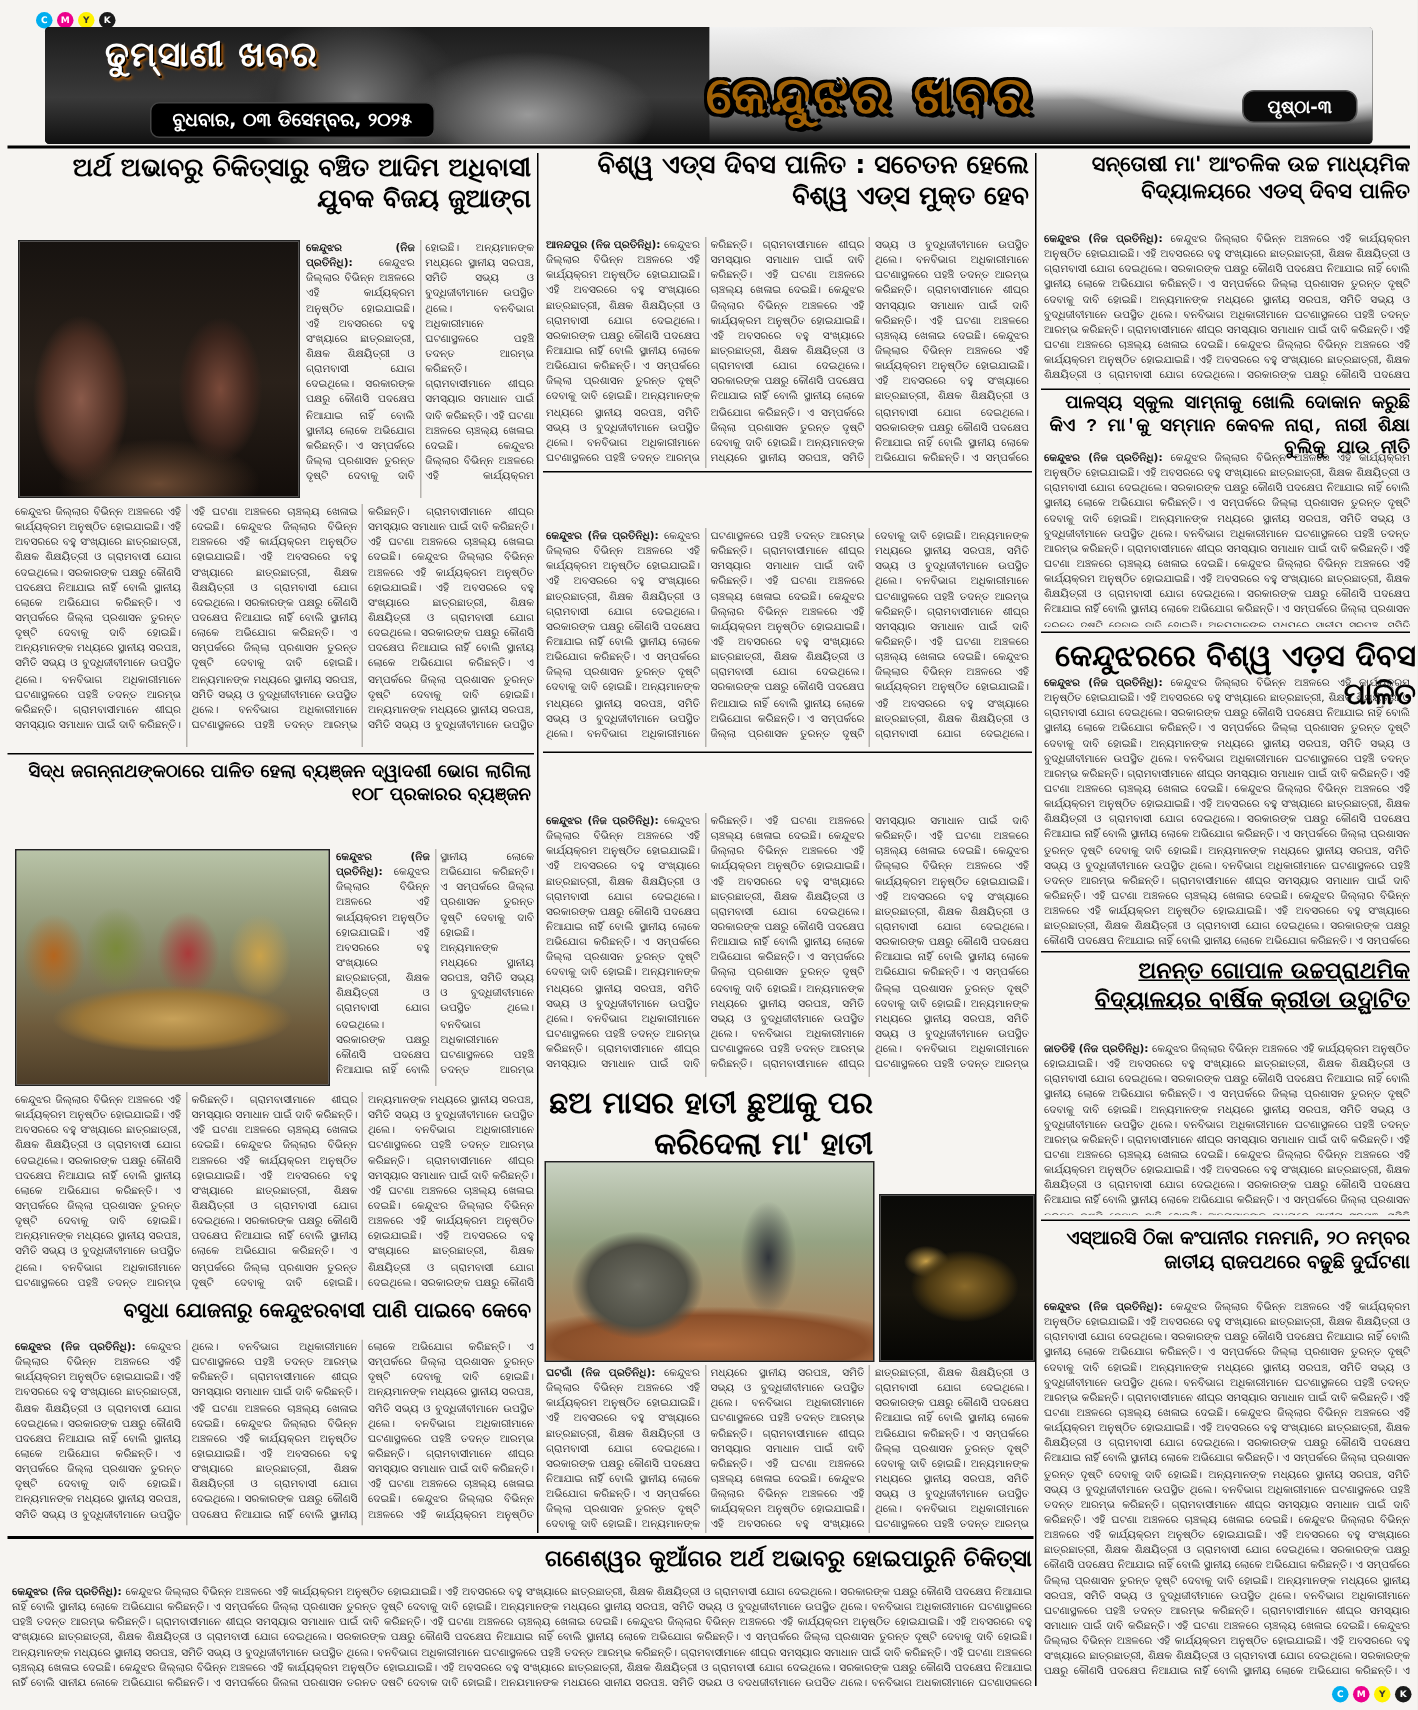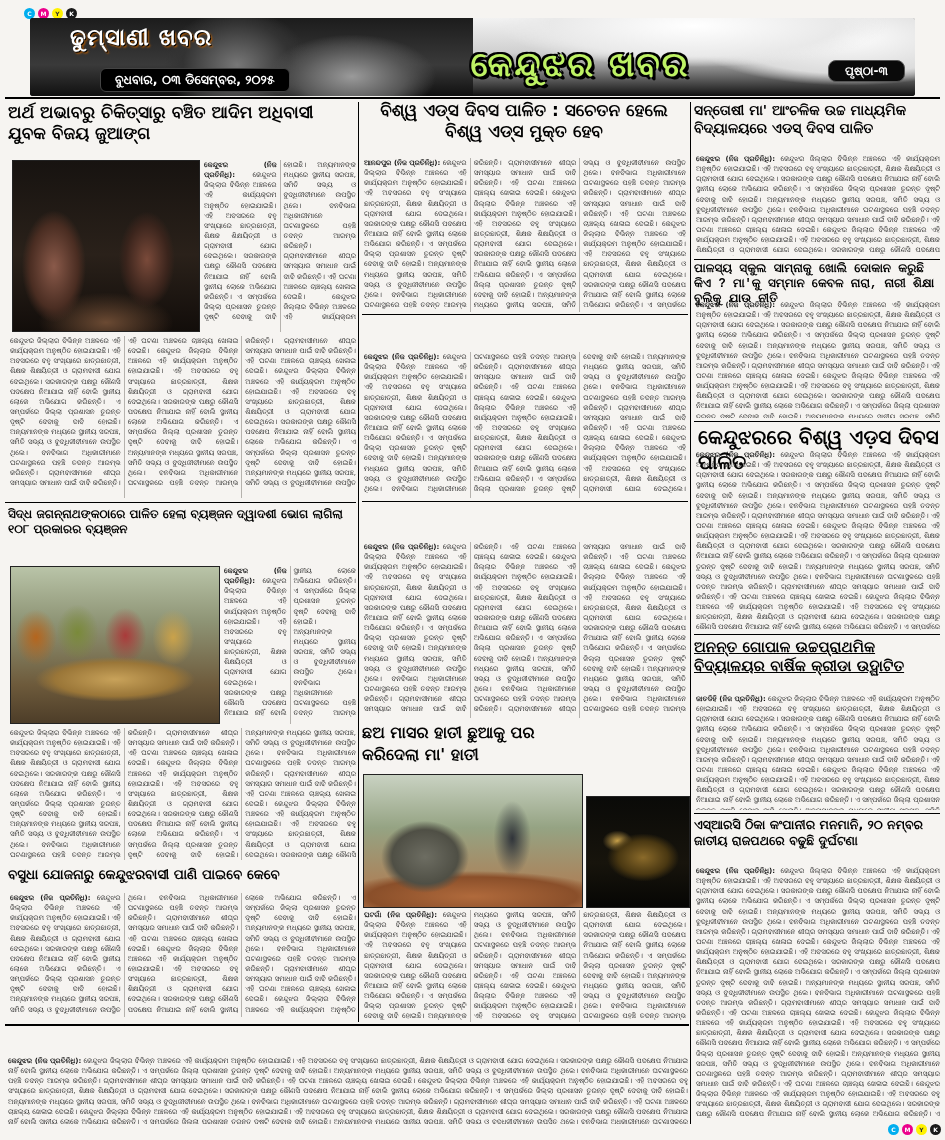--- a/index.html
+++ b/index.html
@@ -16,34 +16,34 @@
        linear-gradient(180deg,#1c1c1c 0%,#3a3a3a 60%,#101010 100%);}
   .banner .scene-right{position:absolute;right:0;top:0;width:50%;height:100%;
      background:
        radial-gradient(ellipse 260px 55px at 50% 10%, #ffffff 0%, #e9e9e9 55%, transparent 75%),
        radial-gradient(ellipse 200px 60px at 85% 25%, #fdfdfd 0%, #dcdcdc 60%, transparent 80%),
        linear-gradient(180deg,#f2f2f2 0%,#cfcfcf 45%,#111 100%);}
   .logo-title{left:40px;top:6px;font-size:23px;font-weight:bold;color:#fff;
      text-shadow:1px 1px 0 #000,2px 2px 2px #b35a00;letter-spacing:1px;}
   .date-pill{left:70px;top:50px;background:#000;color:#fff;font-size:12.5px;font-weight:bold;
      padding:3px 14px;border-radius:6px;border:1px solid #444;}
-  .main-title{left:300px;top:26px;width:500px;text-align:center;font-size:34px;font-weight:bold;color:#bef264;
+  .main-title{left:300px;top:26px;width:500px;text-align:center;font-size:34px;font-weight:bold;color:#a16207;
      text-shadow:-2px -2px 0 #000,2px -2px 0 #000,-2px 2px 0 #000,2px 2px 0 #000,3px 3px 0 #000;
      letter-spacing:2px;}
   .page-pill{left:798px;top:42px;background:#0a0a0a;color:#fff;font-size:12px;font-weight:bold;
      padding:3px 16px;border-radius:8px;border:1px solid #555;}
   .cmyk{display:flex;gap:3px;}
   .cmyk .dot{width:11px;height:11px;border-radius:50%;color:#fff;font-size:6px;font-weight:bold;
      display:flex;align-items:center;justify-content:center;}
   
   .hrule{background:#000;height:1px;}
   .hrule2{background:#000;height:2px;}
   .vrule{background:#000;width:1px;}
   
-  .hl{font-weight:bold;color:#000;text-align:left;line-height:1.25;}
+  .hl{font-weight:bold;color:#000;text-align:right;line-height:1.25;}
   .body-txt{font-size:7px;line-height:1.45;color:#151515;text-align:justify;overflow:hidden;
      word-break:break-word;}
   .cols3{column-count:3;column-gap:7px;column-rule:1px solid #b5b2ad;}
   .cols2{column-count:2;column-gap:7px;column-rule:1px solid #b5b2ad;}
   .dateline{font-weight:bold;}
   
   .photo{border:1px solid #222;overflow:hidden;}
   .photo-hut{background:
      radial-gradient(ellipse 40px 70px at 22% 62%, #8a5a4a 0%, #4a2d22 60%, transparent 80%),
      radial-gradient(ellipse 35px 60px at 72% 58%, #7a4a3a 0%, #3a241c 60%, transparent 80%),
@@ -112,44 +112,45 @@
     <span>କେନ୍ଦୁଝର ଜିଲ୍ଲାର ବିଭିନ୍ନ ଅଞ୍ଚଳରେ ଏହି କାର୍ଯ୍ୟକ୍ରମ ଅନୁଷ୍ଠିତ ହୋଇଯାଇଛି। ଏହି ଅବସରରେ ବହୁ ସଂଖ୍ୟାରେ ଛାତ୍ରଛାତ୍ରୀ, ଶିକ୍ଷକ ଶିକ୍ଷୟିତ୍ରୀ ଓ ଗ୍ରାମବାସୀ ଯୋଗ ଦେଇଥିଲେ। ସରକାରଙ୍କ ପକ୍ଷରୁ କୌଣସି ପଦକ୍ଷେପ ନିଆଯାଇ ନାହିଁ ବୋଲି ସ୍ଥାନୀୟ ଲୋକେ ଅଭିଯୋଗ କରିଛନ୍ତି। ଏ ସମ୍ପର୍କରେ ଜିଲ୍ଲା ପ୍ରଶାସନ ତୁରନ୍ତ ଦୃଷ୍ଟି ଦେବାକୁ ଦାବି ହୋଇଛି। ଅନ୍ୟମାନଙ୍କ ମଧ୍ୟରେ ସ୍ଥାନୀୟ ସରପଞ୍ଚ, ସମିତି ସଭ୍ୟ ଓ ବୁଦ୍ଧିଜୀବୀମାନେ ଉପସ୍ଥିତ ଥିଲେ। ବନବିଭାଗ ଅଧିକାରୀମାନେ ଘଟଣାସ୍ଥଳରେ ପହଞ୍ଚି ତଦନ୍ତ ଆରମ୍ଭ କରିଛନ୍ତି। ଗ୍ରାମବାସୀମାନେ ଶୀଘ୍ର ସମସ୍ୟାର ସମାଧାନ ପାଇଁ ଦାବି କରିଛନ୍ତି। ଏହି ଘଟଣା ଅଞ୍ଚଳରେ ଚାଞ୍ଚଲ୍ୟ ଖେଳାଇ ଦେଇଛି। କେନ୍ଦୁଝର ଜିଲ୍ଲାର ବିଭିନ୍ନ ଅଞ୍ଚଳରେ ଏହି କାର୍ଯ୍ୟକ୍ରମ ଅନୁଷ୍ଠିତ ହୋଇଯାଇଛି। ଏହି ଅବସରରେ ବହୁ ସଂଖ୍ୟାରେ ଛାତ୍ରଛାତ୍ରୀ, ଶିକ୍ଷକ ଶିକ୍ଷୟିତ୍ରୀ ଓ ଗ୍ରାମବାସୀ ଯୋଗ ଦେଇଥିଲେ। ସରକାରଙ୍କ ପକ୍ଷରୁ କୌଣସି ପଦକ୍ଷେପ ନିଆଯାଇ ନାହିଁ ବୋଲି ସ୍ଥାନୀୟ ଲୋକେ ଅଭିଯୋଗ କରିଛନ୍ତି। ଏ ସମ୍ପର୍କରେ ଜିଲ୍ଲା ପ୍ରଶାସନ ତୁରନ୍ତ ଦୃଷ୍ଟି ଦେବାକୁ ଦାବି ହୋଇଛି। ଅନ୍ୟମାନଙ୍କ ମଧ୍ୟରେ ସ୍ଥାନୀୟ ସରପଞ୍ଚ, ସମିତି ସଭ୍ୟ ଓ ବୁଦ୍ଧିଜୀବୀମାନେ ଉପସ୍ଥିତ ଥିଲେ। ବନବିଭାଗ ଅଧିକାରୀମାନେ ଘଟଣାସ୍ଥଳରେ ପହଞ୍ଚି ତଦନ୍ତ ଆରମ୍ଭ କରିଛନ୍ତି। ଗ୍ରାମବାସୀମାନେ ଶୀଘ୍ର ସମସ୍ୟାର ସମାଧାନ ପାଇଁ ଦାବି କରିଛନ୍ତି। ଏହି ଘଟଣା ଅଞ୍ଚଳରେ ଚାଞ୍ଚଲ୍ୟ ଖେଳାଇ ଦେଇଛି। କେନ୍ଦୁଝର ଜିଲ୍ଲାର ବିଭିନ୍ନ ଅଞ୍ଚଳରେ ଏହି କାର୍ଯ୍ୟକ୍ରମ ଅନୁଷ୍ଠିତ ହୋଇଯାଇଛି। ଏହି ଅବସରରେ ବହୁ ସଂଖ୍ୟାରେ ଛାତ୍ରଛାତ୍ରୀ, ଶିକ୍ଷକ ଶିକ୍ଷୟିତ୍ରୀ ଓ ଗ୍ରାମବାସୀ ଯୋଗ ଦେଇଥିଲେ। ସରକାରଙ୍କ ପକ୍ଷରୁ କୌଣସି ପଦକ୍ଷେପ ନିଆଯାଇ ନାହିଁ ବୋଲି ସ୍ଥାନୀୟ ଲୋକେ ଅଭିଯୋଗ କରିଛନ୍ତି। ଏ ସମ୍ପର୍କରେ ଜିଲ୍ଲା ପ୍ରଶାସନ ତୁରନ୍ତ ଦୃଷ୍ଟି ଦେବାକୁ ଦାବି ହୋଇଛି। ଅନ୍ୟମାନଙ୍କ ମଧ୍ୟରେ ସ୍ଥାନୀୟ ସରପଞ୍ଚ, ସମିତି ସଭ୍ୟ ଓ ବୁଦ୍ଧିଜୀବୀମାନେ ଉପସ୍ଥିତ ଥିଲେ। ବନବିଭାଗ ଅଧିକାରୀମାନେ ଘଟଣାସ୍ଥଳରେ ପହଞ୍ଚି ତଦନ୍ତ ଆରମ୍ଭ କରିଛନ୍ତି। ଗ୍ରାମବାସୀମାନେ ଶୀଘ୍ର ସମସ୍ୟାର ସମାଧାନ ପାଇଁ ଦାବି କରିଛନ୍ତି। ଏହି ଘଟଣା ଅଞ୍ଚଳରେ ଚାଞ୍ଚଲ୍ୟ ଖେଳାଇ ଦେଇଛି। </span>
   </div>
 
   <div class="abs hl" style="left:8px;top:866px;width:346px;font-size:13.5px;">ବସୁଧା ଯୋଜନାରୁ କେନ୍ଦୁଝରବାସୀ ପାଣି ପାଇବେ କେବେ</div>
   <div class="abs body-txt cols3" style="left:10px;top:893px;width:346px;height:124px;">
     <b class="dateline">କେନ୍ଦୁଝର (ନିଜ ପ୍ରତିନିଧି):</b>
     <span>କେନ୍ଦୁଝର ଜିଲ୍ଲାର ବିଭିନ୍ନ ଅଞ୍ଚଳରେ ଏହି କାର୍ଯ୍ୟକ୍ରମ ଅନୁଷ୍ଠିତ ହୋଇଯାଇଛି। ଏହି ଅବସରରେ ବହୁ ସଂଖ୍ୟାରେ ଛାତ୍ରଛାତ୍ରୀ, ଶିକ୍ଷକ ଶିକ୍ଷୟିତ୍ରୀ ଓ ଗ୍ରାମବାସୀ ଯୋଗ ଦେଇଥିଲେ। ସରକାରଙ୍କ ପକ୍ଷରୁ କୌଣସି ପଦକ୍ଷେପ ନିଆଯାଇ ନାହିଁ ବୋଲି ସ୍ଥାନୀୟ ଲୋକେ ଅଭିଯୋଗ କରିଛନ୍ତି। ଏ ସମ୍ପର୍କରେ ଜିଲ୍ଲା ପ୍ରଶାସନ ତୁରନ୍ତ ଦୃଷ୍ଟି ଦେବାକୁ ଦାବି ହୋଇଛି। ଅନ୍ୟମାନଙ୍କ ମଧ୍ୟରେ ସ୍ଥାନୀୟ ସରପଞ୍ଚ, ସମିତି ସଭ୍ୟ ଓ ବୁଦ୍ଧିଜୀବୀମାନେ ଉପସ୍ଥିତ ଥିଲେ। ବନବିଭାଗ ଅଧିକାରୀମାନେ ଘଟଣାସ୍ଥଳରେ ପହଞ୍ଚି ତଦନ୍ତ ଆରମ୍ଭ କରିଛନ୍ତି। ଗ୍ରାମବାସୀମାନେ ଶୀଘ୍ର ସମସ୍ୟାର ସମାଧାନ ପାଇଁ ଦାବି କରିଛନ୍ତି। ଏହି ଘଟଣା ଅଞ୍ଚଳରେ ଚାଞ୍ଚଲ୍ୟ ଖେଳାଇ ଦେଇଛି। କେନ୍ଦୁଝର ଜିଲ୍ଲାର ବିଭିନ୍ନ ଅଞ୍ଚଳରେ ଏହି କାର୍ଯ୍ୟକ୍ରମ ଅନୁଷ୍ଠିତ ହୋଇଯାଇଛି। ଏହି ଅବସରରେ ବହୁ ସଂଖ୍ୟାରେ ଛାତ୍ରଛାତ୍ରୀ, ଶିକ୍ଷକ ଶିକ୍ଷୟିତ୍ରୀ ଓ ଗ୍ରାମବାସୀ ଯୋଗ ଦେଇଥିଲେ। ସରକାରଙ୍କ ପକ୍ଷରୁ କୌଣସି ପଦକ୍ଷେପ ନିଆଯାଇ ନାହିଁ ବୋଲି ସ୍ଥାନୀୟ ଲୋକେ ଅଭିଯୋଗ କରିଛନ୍ତି। ଏ ସମ୍ପର୍କରେ ଜିଲ୍ଲା ପ୍ରଶାସନ ତୁରନ୍ତ ଦୃଷ୍ଟି ଦେବାକୁ ଦାବି ହୋଇଛି। ଅନ୍ୟମାନଙ୍କ ମଧ୍ୟରେ ସ୍ଥାନୀୟ ସରପଞ୍ଚ, ସମିତି ସଭ୍ୟ ଓ ବୁଦ୍ଧିଜୀବୀମାନେ ଉପସ୍ଥିତ ଥିଲେ। ବନବିଭାଗ ଅଧିକାରୀମାନେ ଘଟଣାସ୍ଥଳରେ ପହଞ୍ଚି ତଦନ୍ତ ଆରମ୍ଭ କରିଛନ୍ତି। ଗ୍ରାମବାସୀମାନେ ଶୀଘ୍ର ସମସ୍ୟାର ସମାଧାନ ପାଇଁ ଦାବି କରିଛନ୍ତି। ଏହି ଘଟଣା ଅଞ୍ଚଳରେ ଚାଞ୍ଚଲ୍ୟ ଖେଳାଇ ଦେଇଛି। କେନ୍ଦୁଝର ଜିଲ୍ଲାର ବିଭିନ୍ନ ଅଞ୍ଚଳରେ ଏହି କାର୍ଯ୍ୟକ୍ରମ ଅନୁଷ୍ଠିତ ହୋଇଯାଇଛି। ଏହି ଅବସରରେ ବହୁ ସଂଖ୍ୟାରେ ଛାତ୍ରଛାତ୍ରୀ, ଶିକ୍ଷକ ଶିକ୍ଷୟିତ୍ରୀ ଓ ଗ୍ରାମବାସୀ ଯୋଗ ଦେଇଥିଲେ। ସରକାରଙ୍କ ପକ୍ଷରୁ କୌଣସି ପଦକ୍ଷେପ ନିଆଯାଇ ନାହିଁ ବୋଲି ସ୍ଥାନୀୟ ଲୋକେ ଅଭିଯୋଗ କରିଛନ୍ତି। ଏ ସମ୍ପର୍କରେ ଜିଲ୍ଲା ପ୍ରଶାସନ ତୁରନ୍ତ ଦୃଷ୍ଟି ଦେବାକୁ ଦାବି ହୋଇଛି। ଅନ୍ୟମାନଙ୍କ ମଧ୍ୟରେ ସ୍ଥାନୀୟ ସରପଞ୍ଚ, ସମିତି ସଭ୍ୟ ଓ ବୁଦ୍ଧିଜୀବୀମାନେ ଉପସ୍ଥିତ ଥିଲେ। ବନବିଭାଗ ଅଧିକାରୀମାନେ ଘଟଣାସ୍ଥଳରେ ପହଞ୍ଚି ତଦନ୍ତ ଆରମ୍ଭ କରିଛନ୍ତି। ଗ୍ରାମବାସୀମାନେ ଶୀଘ୍ର ସମସ୍ୟାର ସମାଧାନ ପାଇଁ ଦାବି କରିଛନ୍ତି। ଏହି ଘଟଣା ଅଞ୍ଚଳରେ ଚାଞ୍ଚଲ୍ୟ ଖେଳାଇ ଦେଇଛି। </span>
   </div>
 
   <div class="abs hrule2" style="left:5px;top:1024px;width:684px;"></div>
+  <div class="abs hl" style="left:8px;top:1030px;width:680px;font-size:15px;">ଗଣେଶ୍ୱର କୁଆଁଗର ଅର୍ଥ ଅଭାବରୁ ହୋଇପାରୁନି ଚିକିତ୍ସା</div>
   <div class="abs body-txt" style="left:8px;top:1056px;width:680px;height:68px;">
     <b class="dateline">କେନ୍ଦୁଝର (ନିଜ ପ୍ରତିନିଧି):</b>
     <span>କେନ୍ଦୁଝର ଜିଲ୍ଲାର ବିଭିନ୍ନ ଅଞ୍ଚଳରେ ଏହି କାର୍ଯ୍ୟକ୍ରମ ଅନୁଷ୍ଠିତ ହୋଇଯାଇଛି। ଏହି ଅବସରରେ ବହୁ ସଂଖ୍ୟାରେ ଛାତ୍ରଛାତ୍ରୀ, ଶିକ୍ଷକ ଶିକ୍ଷୟିତ୍ରୀ ଓ ଗ୍ରାମବାସୀ ଯୋଗ ଦେଇଥିଲେ। ସରକାରଙ୍କ ପକ୍ଷରୁ କୌଣସି ପଦକ୍ଷେପ ନିଆଯାଇ ନାହିଁ ବୋଲି ସ୍ଥାନୀୟ ଲୋକେ ଅଭିଯୋଗ କରିଛନ୍ତି। ଏ ସମ୍ପର୍କରେ ଜିଲ୍ଲା ପ୍ରଶାସନ ତୁରନ୍ତ ଦୃଷ୍ଟି ଦେବାକୁ ଦାବି ହୋଇଛି। ଅନ୍ୟମାନଙ୍କ ମଧ୍ୟରେ ସ୍ଥାନୀୟ ସରପଞ୍ଚ, ସମିତି ସଭ୍ୟ ଓ ବୁଦ୍ଧିଜୀବୀମାନେ ଉପସ୍ଥିତ ଥିଲେ। ବନବିଭାଗ ଅଧିକାରୀମାନେ ଘଟଣାସ୍ଥଳରେ ପହଞ୍ଚି ତଦନ୍ତ ଆରମ୍ଭ କରିଛନ୍ତି। ଗ୍ରାମବାସୀମାନେ ଶୀଘ୍ର ସମସ୍ୟାର ସମାଧାନ ପାଇଁ ଦାବି କରିଛନ୍ତି। ଏହି ଘଟଣା ଅଞ୍ଚଳରେ ଚାଞ୍ଚଲ୍ୟ ଖେଳାଇ ଦେଇଛି। କେନ୍ଦୁଝର ଜିଲ୍ଲାର ବିଭିନ୍ନ ଅଞ୍ଚଳରେ ଏହି କାର୍ଯ୍ୟକ୍ରମ ଅନୁଷ୍ଠିତ ହୋଇଯାଇଛି। ଏହି ଅବସରରେ ବହୁ ସଂଖ୍ୟାରେ ଛାତ୍ରଛାତ୍ରୀ, ଶିକ୍ଷକ ଶିକ୍ଷୟିତ୍ରୀ ଓ ଗ୍ରାମବାସୀ ଯୋଗ ଦେଇଥିଲେ। ସରକାରଙ୍କ ପକ୍ଷରୁ କୌଣସି ପଦକ୍ଷେପ ନିଆଯାଇ ନାହିଁ ବୋଲି ସ୍ଥାନୀୟ ଲୋକେ ଅଭିଯୋଗ କରିଛନ୍ତି। ଏ ସମ୍ପର୍କରେ ଜିଲ୍ଲା ପ୍ରଶାସନ ତୁରନ୍ତ ଦୃଷ୍ଟି ଦେବାକୁ ଦାବି ହୋଇଛି। ଅନ୍ୟମାନଙ୍କ ମଧ୍ୟରେ ସ୍ଥାନୀୟ ସରପଞ୍ଚ, ସମିତି ସଭ୍ୟ ଓ ବୁଦ୍ଧିଜୀବୀମାନେ ଉପସ୍ଥିତ ଥିଲେ। ବନବିଭାଗ ଅଧିକାରୀମାନେ ଘଟଣାସ୍ଥଳରେ ପହଞ୍ଚି ତଦନ୍ତ ଆରମ୍ଭ କରିଛନ୍ତି। ଗ୍ରାମବାସୀମାନେ ଶୀଘ୍ର ସମସ୍ୟାର ସମାଧାନ ପାଇଁ ଦାବି କରିଛନ୍ତି। ଏହି ଘଟଣା ଅଞ୍ଚଳରେ ଚାଞ୍ଚଲ୍ୟ ଖେଳାଇ ଦେଇଛି। କେନ୍ଦୁଝର ଜିଲ୍ଲାର ବିଭିନ୍ନ ଅଞ୍ଚଳରେ ଏହି କାର୍ଯ୍ୟକ୍ରମ ଅନୁଷ୍ଠିତ ହୋଇଯାଇଛି। ଏହି ଅବସରରେ ବହୁ ସଂଖ୍ୟାରେ ଛାତ୍ରଛାତ୍ରୀ, ଶିକ୍ଷକ ଶିକ୍ଷୟିତ୍ରୀ ଓ ଗ୍ରାମବାସୀ ଯୋଗ ଦେଇଥିଲେ। ସରକାରଙ୍କ ପକ୍ଷରୁ କୌଣସି ପଦକ୍ଷେପ ନିଆଯାଇ ନାହିଁ ବୋଲି ସ୍ଥାନୀୟ ଲୋକେ ଅଭିଯୋଗ କରିଛନ୍ତି। ଏ ସମ୍ପର୍କରେ ଜିଲ୍ଲା ପ୍ରଶାସନ ତୁରନ୍ତ ଦୃଷ୍ଟି ଦେବାକୁ ଦାବି ହୋଇଛି। ଅନ୍ୟମାନଙ୍କ ମଧ୍ୟରେ ସ୍ଥାନୀୟ ସରପଞ୍ଚ, ସମିତି ସଭ୍ୟ ଓ ବୁଦ୍ଧିଜୀବୀମାନେ ଉପସ୍ଥିତ ଥିଲେ। ବନବିଭାଗ ଅଧିକାରୀମାନେ ଘଟଣାସ୍ଥଳରେ ପହଞ୍ଚି ତଦନ୍ତ ଆରମ୍ଭ କରିଛନ୍ତି। ଗ୍ରାମବାସୀମାନେ ଶୀଘ୍ର ସମସ୍ୟାର ସମାଧାନ ପାଇଁ ଦାବି କରିଛନ୍ତି। ଏହି ଘଟଣା ଅଞ୍ଚଳରେ ଚାଞ୍ଚଲ୍ୟ ଖେଳାଇ ଦେଇଛି। </span>
   </div>
 
-  <div class="abs hl" style="left:362px;top:100px;width:324px;font-size:17px;text-align:center;">ବିଶ୍ୱ ଏଡ୍ସ ଦିବସ ପାଳିତ : ସଚେତନ ହେଲେ ବିଶ୍ୱ ଏଡ୍ସ ମୁକ୍ତ ହେବ</div>
+  <div class="abs hl" style="left:362px;top:100px;width:324px;font-size:17px;text-align:right;">ବିଶ୍ୱ ଏଡ୍ସ ଦିବସ ପାଳିତ : ସଚେତନ ହେଲେ ବିଶ୍ୱ ଏଡ୍ସ ମୁକ୍ତ ହେବ</div>
   <div class="abs body-txt cols3" style="left:364px;top:158px;width:322px;height:154px;">
     <b class="dateline">ଆନନ୍ଦପୁର (ନିଜ ପ୍ରତିନିଧି):</b>
     <span>କେନ୍ଦୁଝର ଜିଲ୍ଲାର ବିଭିନ୍ନ ଅଞ୍ଚଳରେ ଏହି କାର୍ଯ୍ୟକ୍ରମ ଅନୁଷ୍ଠିତ ହୋଇଯାଇଛି। ଏହି ଅବସରରେ ବହୁ ସଂଖ୍ୟାରେ ଛାତ୍ରଛାତ୍ରୀ, ଶିକ୍ଷକ ଶିକ୍ଷୟିତ୍ରୀ ଓ ଗ୍ରାମବାସୀ ଯୋଗ ଦେଇଥିଲେ। ସରକାରଙ୍କ ପକ୍ଷରୁ କୌଣସି ପଦକ୍ଷେପ ନିଆଯାଇ ନାହିଁ ବୋଲି ସ୍ଥାନୀୟ ଲୋକେ ଅଭିଯୋଗ କରିଛନ୍ତି। ଏ ସମ୍ପର୍କରେ ଜିଲ୍ଲା ପ୍ରଶାସନ ତୁରନ୍ତ ଦୃଷ୍ଟି ଦେବାକୁ ଦାବି ହୋଇଛି। ଅନ୍ୟମାନଙ୍କ ମଧ୍ୟରେ ସ୍ଥାନୀୟ ସରପଞ୍ଚ, ସମିତି ସଭ୍ୟ ଓ ବୁଦ୍ଧିଜୀବୀମାନେ ଉପସ୍ଥିତ ଥିଲେ। ବନବିଭାଗ ଅଧିକାରୀମାନେ ଘଟଣାସ୍ଥଳରେ ପହଞ୍ଚି ତଦନ୍ତ ଆରମ୍ଭ କରିଛନ୍ତି। ଗ୍ରାମବାସୀମାନେ ଶୀଘ୍ର ସମସ୍ୟାର ସମାଧାନ ପାଇଁ ଦାବି କରିଛନ୍ତି। ଏହି ଘଟଣା ଅଞ୍ଚଳରେ ଚାଞ୍ଚଲ୍ୟ ଖେଳାଇ ଦେଇଛି। କେନ୍ଦୁଝର ଜିଲ୍ଲାର ବିଭିନ୍ନ ଅଞ୍ଚଳରେ ଏହି କାର୍ଯ୍ୟକ୍ରମ ଅନୁଷ୍ଠିତ ହୋଇଯାଇଛି। ଏହି ଅବସରରେ ବହୁ ସଂଖ୍ୟାରେ ଛାତ୍ରଛାତ୍ରୀ, ଶିକ୍ଷକ ଶିକ୍ଷୟିତ୍ରୀ ଓ ଗ୍ରାମବାସୀ ଯୋଗ ଦେଇଥିଲେ। ସରକାରଙ୍କ ପକ୍ଷରୁ କୌଣସି ପଦକ୍ଷେପ ନିଆଯାଇ ନାହିଁ ବୋଲି ସ୍ଥାନୀୟ ଲୋକେ ଅଭିଯୋଗ କରିଛନ୍ତି। ଏ ସମ୍ପର୍କରେ ଜିଲ୍ଲା ପ୍ରଶାସନ ତୁରନ୍ତ ଦୃଷ୍ଟି ଦେବାକୁ ଦାବି ହୋଇଛି। ଅନ୍ୟମାନଙ୍କ ମଧ୍ୟରେ ସ୍ଥାନୀୟ ସରପଞ୍ଚ, ସମିତି ସଭ୍ୟ ଓ ବୁଦ୍ଧିଜୀବୀମାନେ ଉପସ୍ଥିତ ଥିଲେ। ବନବିଭାଗ ଅଧିକାରୀମାନେ ଘଟଣାସ୍ଥଳରେ ପହଞ୍ଚି ତଦନ୍ତ ଆରମ୍ଭ କରିଛନ୍ତି। ଗ୍ରାମବାସୀମାନେ ଶୀଘ୍ର ସମସ୍ୟାର ସମାଧାନ ପାଇଁ ଦାବି କରିଛନ୍ତି। ଏହି ଘଟଣା ଅଞ୍ଚଳରେ ଚାଞ୍ଚଲ୍ୟ ଖେଳାଇ ଦେଇଛି। କେନ୍ଦୁଝର ଜିଲ୍ଲାର ବିଭିନ୍ନ ଅଞ୍ଚଳରେ ଏହି କାର୍ଯ୍ୟକ୍ରମ ଅନୁଷ୍ଠିତ ହୋଇଯାଇଛି। ଏହି ଅବସରରେ ବହୁ ସଂଖ୍ୟାରେ ଛାତ୍ରଛାତ୍ରୀ, ଶିକ୍ଷକ ଶିକ୍ଷୟିତ୍ରୀ ଓ ଗ୍ରାମବାସୀ ଯୋଗ ଦେଇଥିଲେ। ସରକାରଙ୍କ ପକ୍ଷରୁ କୌଣସି ପଦକ୍ଷେପ ନିଆଯାଇ ନାହିଁ ବୋଲି ସ୍ଥାନୀୟ ଲୋକେ ଅଭିଯୋଗ କରିଛନ୍ତି। ଏ ସମ୍ପର୍କରେ ଜିଲ୍ଲା ପ୍ରଶାସନ ତୁରନ୍ତ ଦୃଷ୍ଟି ଦେବାକୁ ଦାବି ହୋଇଛି। ଅନ୍ୟମାନଙ୍କ ମଧ୍ୟରେ ସ୍ଥାନୀୟ ସରପଞ୍ଚ, ସମିତି ସଭ୍ୟ ଓ ବୁଦ୍ଧିଜୀବୀମାନେ ଉପସ୍ଥିତ ଥିଲେ। ବନବିଭାଗ ଅଧିକାରୀମାନେ ଘଟଣାସ୍ଥଳରେ ପହଞ୍ଚି ତଦନ୍ତ ଆରମ୍ଭ କରିଛନ୍ତି। ଗ୍ରାମବାସୀମାନେ ଶୀଘ୍ର ସମସ୍ୟାର ସମାଧାନ ପାଇଁ ଦାବି କରିଛନ୍ତି। ଏହି ଘଟଣା ଅଞ୍ଚଳରେ ଚାଞ୍ଚଲ୍ୟ ଖେଳାଇ ଦେଇଛି। </span>
   </div>
   <div class="abs hrule" style="left:362px;top:314px;width:326px;"></div>
 
   <div class="abs body-txt cols3" style="left:364px;top:352px;width:322px;height:146px;">
     <b class="dateline">କେନ୍ଦୁଝର (ନିଜ ପ୍ରତିନିଧି):</b>
     <span>କେନ୍ଦୁଝର ଜିଲ୍ଲାର ବିଭିନ୍ନ ଅଞ୍ଚଳରେ ଏହି କାର୍ଯ୍ୟକ୍ରମ ଅନୁଷ୍ଠିତ ହୋଇଯାଇଛି। ଏହି ଅବସରରେ ବହୁ ସଂଖ୍ୟାରେ ଛାତ୍ରଛାତ୍ରୀ, ଶିକ୍ଷକ ଶିକ୍ଷୟିତ୍ରୀ ଓ ଗ୍ରାମବାସୀ ଯୋଗ ଦେଇଥିଲେ। ସରକାରଙ୍କ ପକ୍ଷରୁ କୌଣସି ପଦକ୍ଷେପ ନିଆଯାଇ ନାହିଁ ବୋଲି ସ୍ଥାନୀୟ ଲୋକେ ଅଭିଯୋଗ କରିଛନ୍ତି। ଏ ସମ୍ପର୍କରେ ଜିଲ୍ଲା ପ୍ରଶାସନ ତୁରନ୍ତ ଦୃଷ୍ଟି ଦେବାକୁ ଦାବି ହୋଇଛି। ଅନ୍ୟମାନଙ୍କ ମଧ୍ୟରେ ସ୍ଥାନୀୟ ସରପଞ୍ଚ, ସମିତି ସଭ୍ୟ ଓ ବୁଦ୍ଧିଜୀବୀମାନେ ଉପସ୍ଥିତ ଥିଲେ। ବନବିଭାଗ ଅଧିକାରୀମାନେ ଘଟଣାସ୍ଥଳରେ ପହଞ୍ଚି ତଦନ୍ତ ଆରମ୍ଭ କରିଛନ୍ତି। ଗ୍ରାମବାସୀମାନେ ଶୀଘ୍ର ସମସ୍ୟାର ସମାଧାନ ପାଇଁ ଦାବି କରିଛନ୍ତି। ଏହି ଘଟଣା ଅଞ୍ଚଳରେ ଚାଞ୍ଚଲ୍ୟ ଖେଳାଇ ଦେଇଛି। କେନ୍ଦୁଝର ଜିଲ୍ଲାର ବିଭିନ୍ନ ଅଞ୍ଚଳରେ ଏହି କାର୍ଯ୍ୟକ୍ରମ ଅନୁଷ୍ଠିତ ହୋଇଯାଇଛି। ଏହି ଅବସରରେ ବହୁ ସଂଖ୍ୟାରେ ଛାତ୍ରଛାତ୍ରୀ, ଶିକ୍ଷକ ଶିକ୍ଷୟିତ୍ରୀ ଓ ଗ୍ରାମବାସୀ ଯୋଗ ଦେଇଥିଲେ। ସରକାରଙ୍କ ପକ୍ଷରୁ କୌଣସି ପଦକ୍ଷେପ ନିଆଯାଇ ନାହିଁ ବୋଲି ସ୍ଥାନୀୟ ଲୋକେ ଅଭିଯୋଗ କରିଛନ୍ତି। ଏ ସମ୍ପର୍କରେ ଜିଲ୍ଲା ପ୍ରଶାସନ ତୁରନ୍ତ ଦୃଷ୍ଟି ଦେବାକୁ ଦାବି ହୋଇଛି। ଅନ୍ୟମାନଙ୍କ ମଧ୍ୟରେ ସ୍ଥାନୀୟ ସରପଞ୍ଚ, ସମିତି ସଭ୍ୟ ଓ ବୁଦ୍ଧିଜୀବୀମାନେ ଉପସ୍ଥିତ ଥିଲେ। ବନବିଭାଗ ଅଧିକାରୀମାନେ ଘଟଣାସ୍ଥଳରେ ପହଞ୍ଚି ତଦନ୍ତ ଆରମ୍ଭ କରିଛନ୍ତି। ଗ୍ରାମବାସୀମାନେ ଶୀଘ୍ର ସମସ୍ୟାର ସମାଧାନ ପାଇଁ ଦାବି କରିଛନ୍ତି। ଏହି ଘଟଣା ଅଞ୍ଚଳରେ ଚାଞ୍ଚଲ୍ୟ ଖେଳାଇ ଦେଇଛି। କେନ୍ଦୁଝର ଜିଲ୍ଲାର ବିଭିନ୍ନ ଅଞ୍ଚଳରେ ଏହି କାର୍ଯ୍ୟକ୍ରମ ଅନୁଷ୍ଠିତ ହୋଇଯାଇଛି। ଏହି ଅବସରରେ ବହୁ ସଂଖ୍ୟାରେ ଛାତ୍ରଛାତ୍ରୀ, ଶିକ୍ଷକ ଶିକ୍ଷୟିତ୍ରୀ ଓ ଗ୍ରାମବାସୀ ଯୋଗ ଦେଇଥିଲେ। ସରକାରଙ୍କ ପକ୍ଷରୁ କୌଣସି ପଦକ୍ଷେପ ନିଆଯାଇ ନାହିଁ ବୋଲି ସ୍ଥାନୀୟ ଲୋକେ ଅଭିଯୋଗ କରିଛନ୍ତି। ଏ ସମ୍ପର୍କରେ ଜିଲ୍ଲା ପ୍ରଶାସନ ତୁରନ୍ତ ଦୃଷ୍ଟି ଦେବାକୁ ଦାବି ହୋଇଛି। ଅନ୍ୟମାନଙ୍କ ମଧ୍ୟରେ ସ୍ଥାନୀୟ ସରପଞ୍ଚ, ସମିତି ସଭ୍ୟ ଓ ବୁଦ୍ଧିଜୀବୀମାନେ ଉପସ୍ଥିତ ଥିଲେ। ବନବିଭାଗ ଅଧିକାରୀମାନେ ଘଟଣାସ୍ଥଳରେ ପହଞ୍ଚି ତଦନ୍ତ ଆରମ୍ଭ କରିଛନ୍ତି। ଗ୍ରାମବାସୀମାନେ ଶୀଘ୍ର ସମସ୍ୟାର ସମାଧାନ ପାଇଁ ଦାବି କରିଛନ୍ତି। ଏହି ଘଟଣା ଅଞ୍ଚଳରେ ଚାଞ୍ଚଲ୍ୟ ଖେଳାଇ ଦେଇଛି। </span>
   </div>
   <div class="abs hrule" style="left:362px;top:501px;width:326px;"></div>
 
   <div class="abs body-txt cols3" style="left:364px;top:542px;width:322px;height:176px;">
     <b class="dateline">କେନ୍ଦୁଝର (ନିଜ ପ୍ରତିନିଧି):</b>
     <span>କେନ୍ଦୁଝର ଜିଲ୍ଲାର ବିଭିନ୍ନ ଅଞ୍ଚଳରେ ଏହି କାର୍ଯ୍ୟକ୍ରମ ଅନୁଷ୍ଠିତ ହୋଇଯାଇଛି। ଏହି ଅବସରରେ ବହୁ ସଂଖ୍ୟାରେ ଛାତ୍ରଛାତ୍ରୀ, ଶିକ୍ଷକ ଶିକ୍ଷୟିତ୍ରୀ ଓ ଗ୍ରାମବାସୀ ଯୋଗ ଦେଇଥିଲେ। ସରକାରଙ୍କ ପକ୍ଷରୁ କୌଣସି ପଦକ୍ଷେପ ନିଆଯାଇ ନାହିଁ ବୋଲି ସ୍ଥାନୀୟ ଲୋକେ ଅଭିଯୋଗ କରିଛନ୍ତି। ଏ ସମ୍ପର୍କରେ ଜିଲ୍ଲା ପ୍ରଶାସନ ତୁରନ୍ତ ଦୃଷ୍ଟି ଦେବାକୁ ଦାବି ହୋଇଛି। ଅନ୍ୟମାନଙ୍କ ମଧ୍ୟରେ ସ୍ଥାନୀୟ ସରପଞ୍ଚ, ସମିତି ସଭ୍ୟ ଓ ବୁଦ୍ଧିଜୀବୀମାନେ ଉପସ୍ଥିତ ଥିଲେ। ବନବିଭାଗ ଅଧିକାରୀମାନେ ଘଟଣାସ୍ଥଳରେ ପହଞ୍ଚି ତଦନ୍ତ ଆରମ୍ଭ କରିଛନ୍ତି। ଗ୍ରାମବାସୀମାନେ ଶୀଘ୍ର ସମସ୍ୟାର ସମାଧାନ ପାଇଁ ଦାବି କରିଛନ୍ତି। ଏହି ଘଟଣା ଅଞ୍ଚଳରେ ଚାଞ୍ଚଲ୍ୟ ଖେଳାଇ ଦେଇଛି। କେନ୍ଦୁଝର ଜିଲ୍ଲାର ବିଭିନ୍ନ ଅଞ୍ଚଳରେ ଏହି କାର୍ଯ୍ୟକ୍ରମ ଅନୁଷ୍ଠିତ ହୋଇଯାଇଛି। ଏହି ଅବସରରେ ବହୁ ସଂଖ୍ୟାରେ ଛାତ୍ରଛାତ୍ରୀ, ଶିକ୍ଷକ ଶିକ୍ଷୟିତ୍ରୀ ଓ ଗ୍ରାମବାସୀ ଯୋଗ ଦେଇଥିଲେ। ସରକାରଙ୍କ ପକ୍ଷରୁ କୌଣସି ପଦକ୍ଷେପ ନିଆଯାଇ ନାହିଁ ବୋଲି ସ୍ଥାନୀୟ ଲୋକେ ଅଭିଯୋଗ କରିଛନ୍ତି। ଏ ସମ୍ପର୍କରେ ଜିଲ୍ଲା ପ୍ରଶାସନ ତୁରନ୍ତ ଦୃଷ୍ଟି ଦେବାକୁ ଦାବି ହୋଇଛି। ଅନ୍ୟମାନଙ୍କ ମଧ୍ୟରେ ସ୍ଥାନୀୟ ସରପଞ୍ଚ, ସମିତି ସଭ୍ୟ ଓ ବୁଦ୍ଧିଜୀବୀମାନେ ଉପସ୍ଥିତ ଥିଲେ। ବନବିଭାଗ ଅଧିକାରୀମାନେ ଘଟଣାସ୍ଥଳରେ ପହଞ୍ଚି ତଦନ୍ତ ଆରମ୍ଭ କରିଛନ୍ତି। ଗ୍ରାମବାସୀମାନେ ଶୀଘ୍ର ସମସ୍ୟାର ସମାଧାନ ପାଇଁ ଦାବି କରିଛନ୍ତି। ଏହି ଘଟଣା ଅଞ୍ଚଳରେ ଚାଞ୍ଚଲ୍ୟ ଖେଳାଇ ଦେଇଛି। କେନ୍ଦୁଝର ଜିଲ୍ଲାର ବିଭିନ୍ନ ଅଞ୍ଚଳରେ ଏହି କାର୍ଯ୍ୟକ୍ରମ ଅନୁଷ୍ଠିତ ହୋଇଯାଇଛି। ଏହି ଅବସରରେ ବହୁ ସଂଖ୍ୟାରେ ଛାତ୍ରଛାତ୍ରୀ, ଶିକ୍ଷକ ଶିକ୍ଷୟିତ୍ରୀ ଓ ଗ୍ରାମବାସୀ ଯୋଗ ଦେଇଥିଲେ। ସରକାରଙ୍କ ପକ୍ଷରୁ କୌଣସି ପଦକ୍ଷେପ ନିଆଯାଇ ନାହିଁ ବୋଲି ସ୍ଥାନୀୟ ଲୋକେ ଅଭିଯୋଗ କରିଛନ୍ତି। ଏ ସମ୍ପର୍କରେ ଜିଲ୍ଲା ପ୍ରଶାସନ ତୁରନ୍ତ ଦୃଷ୍ଟି ଦେବାକୁ ଦାବି ହୋଇଛି। ଅନ୍ୟମାନଙ୍କ ମଧ୍ୟରେ ସ୍ଥାନୀୟ ସରପଞ୍ଚ, ସମିତି ସଭ୍ୟ ଓ ବୁଦ୍ଧିଜୀବୀମାନେ ଉପସ୍ଥିତ ଥିଲେ। ବନବିଭାଗ ଅଧିକାରୀମାନେ ଘଟଣାସ୍ଥଳରେ ପହଞ୍ଚି ତଦନ୍ତ ଆରମ୍ଭ କରିଛନ୍ତି। ଗ୍ରାମବାସୀମାନେ ଶୀଘ୍ର ସମସ୍ୟାର ସମାଧାନ ପାଇଁ ଦାବି କରିଛନ୍ତି। ଏହି ଘଟଣା ଅଞ୍ଚଳରେ ଚାଞ୍ଚଲ୍ୟ ଖେଳାଇ ଦେଇଛି। </span>
   </div>
 
-  <div class="abs hl" style="left:362px;top:722px;width:220px;font-size:16px;line-height:1.35;">ଛଅ ମାସର ହାତୀ ଛୁଆକୁ ପର କରିଦେଲା ମା' ହାତୀ</div>
+  <div class="abs hl" style="left:362px;top:722px;width:220px;font-size:20px;line-height:1.35;">ଛଅ ମାସର ହାତୀ ଛୁଆକୁ ପର କରିଦେଲା ମା' ହାତୀ</div>
   <div class="abs photo photo-elephant" style="left:363px;top:774px;width:218px;height:132px;"></div>
   <div class="abs photo photo-night" style="left:586px;top:796px;width:102px;height:110px;"></div>
   <div class="abs body-txt cols3" style="left:364px;top:910px;width:322px;height:112px;">
     <b class="dateline">ଘଟଗାଁ (ନିଜ ପ୍ରତିନିଧି):</b>
     <span>କେନ୍ଦୁଝର ଜିଲ୍ଲାର ବିଭିନ୍ନ ଅଞ୍ଚଳରେ ଏହି କାର୍ଯ୍ୟକ୍ରମ ଅନୁଷ୍ଠିତ ହୋଇଯାଇଛି। ଏହି ଅବସରରେ ବହୁ ସଂଖ୍ୟାରେ ଛାତ୍ରଛାତ୍ରୀ, ଶିକ୍ଷକ ଶିକ୍ଷୟିତ୍ରୀ ଓ ଗ୍ରାମବାସୀ ଯୋଗ ଦେଇଥିଲେ। ସରକାରଙ୍କ ପକ୍ଷରୁ କୌଣସି ପଦକ୍ଷେପ ନିଆଯାଇ ନାହିଁ ବୋଲି ସ୍ଥାନୀୟ ଲୋକେ ଅଭିଯୋଗ କରିଛନ୍ତି। ଏ ସମ୍ପର୍କରେ ଜିଲ୍ଲା ପ୍ରଶାସନ ତୁରନ୍ତ ଦୃଷ୍ଟି ଦେବାକୁ ଦାବି ହୋଇଛି। ଅନ୍ୟମାନଙ୍କ ମଧ୍ୟରେ ସ୍ଥାନୀୟ ସରପଞ୍ଚ, ସମିତି ସଭ୍ୟ ଓ ବୁଦ୍ଧିଜୀବୀମାନେ ଉପସ୍ଥିତ ଥିଲେ। ବନବିଭାଗ ଅଧିକାରୀମାନେ ଘଟଣାସ୍ଥଳରେ ପହଞ୍ଚି ତଦନ୍ତ ଆରମ୍ଭ କରିଛନ୍ତି। ଗ୍ରାମବାସୀମାନେ ଶୀଘ୍ର ସମସ୍ୟାର ସମାଧାନ ପାଇଁ ଦାବି କରିଛନ୍ତି। ଏହି ଘଟଣା ଅଞ୍ଚଳରେ ଚାଞ୍ଚଲ୍ୟ ଖେଳାଇ ଦେଇଛି। କେନ୍ଦୁଝର ଜିଲ୍ଲାର ବିଭିନ୍ନ ଅଞ୍ଚଳରେ ଏହି କାର୍ଯ୍ୟକ୍ରମ ଅନୁଷ୍ଠିତ ହୋଇଯାଇଛି। ଏହି ଅବସରରେ ବହୁ ସଂଖ୍ୟାରେ ଛାତ୍ରଛାତ୍ରୀ, ଶିକ୍ଷକ ଶିକ୍ଷୟିତ୍ରୀ ଓ ଗ୍ରାମବାସୀ ଯୋଗ ଦେଇଥିଲେ। ସରକାରଙ୍କ ପକ୍ଷରୁ କୌଣସି ପଦକ୍ଷେପ ନିଆଯାଇ ନାହିଁ ବୋଲି ସ୍ଥାନୀୟ ଲୋକେ ଅଭିଯୋଗ କରିଛନ୍ତି। ଏ ସମ୍ପର୍କରେ ଜିଲ୍ଲା ପ୍ରଶାସନ ତୁରନ୍ତ ଦୃଷ୍ଟି ଦେବାକୁ ଦାବି ହୋଇଛି। ଅନ୍ୟମାନଙ୍କ ମଧ୍ୟରେ ସ୍ଥାନୀୟ ସରପଞ୍ଚ, ସମିତି ସଭ୍ୟ ଓ ବୁଦ୍ଧିଜୀବୀମାନେ ଉପସ୍ଥିତ ଥିଲେ। ବନବିଭାଗ ଅଧିକାରୀମାନେ ଘଟଣାସ୍ଥଳରେ ପହଞ୍ଚି ତଦନ୍ତ ଆରମ୍ଭ କରିଛନ୍ତି। ଗ୍ରାମବାସୀମାନେ ଶୀଘ୍ର ସମସ୍ୟାର ସମାଧାନ ପାଇଁ ଦାବି କରିଛନ୍ତି। ଏହି ଘଟଣା ଅଞ୍ଚଳରେ ଚାଞ୍ଚଲ୍ୟ ଖେଳାଇ ଦେଇଛି। କେନ୍ଦୁଝର ଜିଲ୍ଲାର ବିଭିନ୍ନ ଅଞ୍ଚଳରେ ଏହି କାର୍ଯ୍ୟକ୍ରମ ଅନୁଷ୍ଠିତ ହୋଇଯାଇଛି। ଏହି ଅବସରରେ ବହୁ ସଂଖ୍ୟାରେ ଛାତ୍ରଛାତ୍ରୀ, ଶିକ୍ଷକ ଶିକ୍ଷୟିତ୍ରୀ ଓ ଗ୍ରାମବାସୀ ଯୋଗ ଦେଇଥିଲେ। ସରକାରଙ୍କ ପକ୍ଷରୁ କୌଣସି ପଦକ୍ଷେପ ନିଆଯାଇ ନାହିଁ ବୋଲି ସ୍ଥାନୀୟ ଲୋକେ ଅଭିଯୋଗ କରିଛନ୍ତି। ଏ ସମ୍ପର୍କରେ ଜିଲ୍ଲା ପ୍ରଶାସନ ତୁରନ୍ତ ଦୃଷ୍ଟି ଦେବାକୁ ଦାବି ହୋଇଛି। ଅନ୍ୟମାନଙ୍କ ମଧ୍ୟରେ ସ୍ଥାନୀୟ ସରପଞ୍ଚ, ସମିତି ସଭ୍ୟ ଓ ବୁଦ୍ଧିଜୀବୀମାନେ ଉପସ୍ଥିତ ଥିଲେ। ବନବିଭାଗ ଅଧିକାରୀମାନେ ଘଟଣାସ୍ଥଳରେ ପହଞ୍ଚି ତଦନ୍ତ ଆରମ୍ଭ କରିଛନ୍ତି। ଗ୍ରାମବାସୀମାନେ ଶୀଘ୍ର ସମସ୍ୟାର ସମାଧାନ ପାଇଁ ଦାବି କରିଛନ୍ତି। ଏହି ଘଟଣା ଅଞ୍ଚଳରେ ଚାଞ୍ଚଲ୍ୟ ଖେଳାଇ ଦେଇଛି। </span>
   </div>
 
   <div class="abs hl" style="left:694px;top:102px;width:246px;font-size:14px;">ସନ୍ତୋଷୀ ମା' ଆଂଚଳିକ ଉଚ୍ଚ ମାଧ୍ୟମିକ ବିଦ୍ୟାଳୟରେ ଏଡସ୍ ଦିବସ ପାଳିତ</div>
   <div class="abs body-txt" style="left:696px;top:154px;width:244px;height:102px;">
     <b class="dateline">କେନ୍ଦୁଝର (ନିଜ ପ୍ରତିନିଧି):</b>

